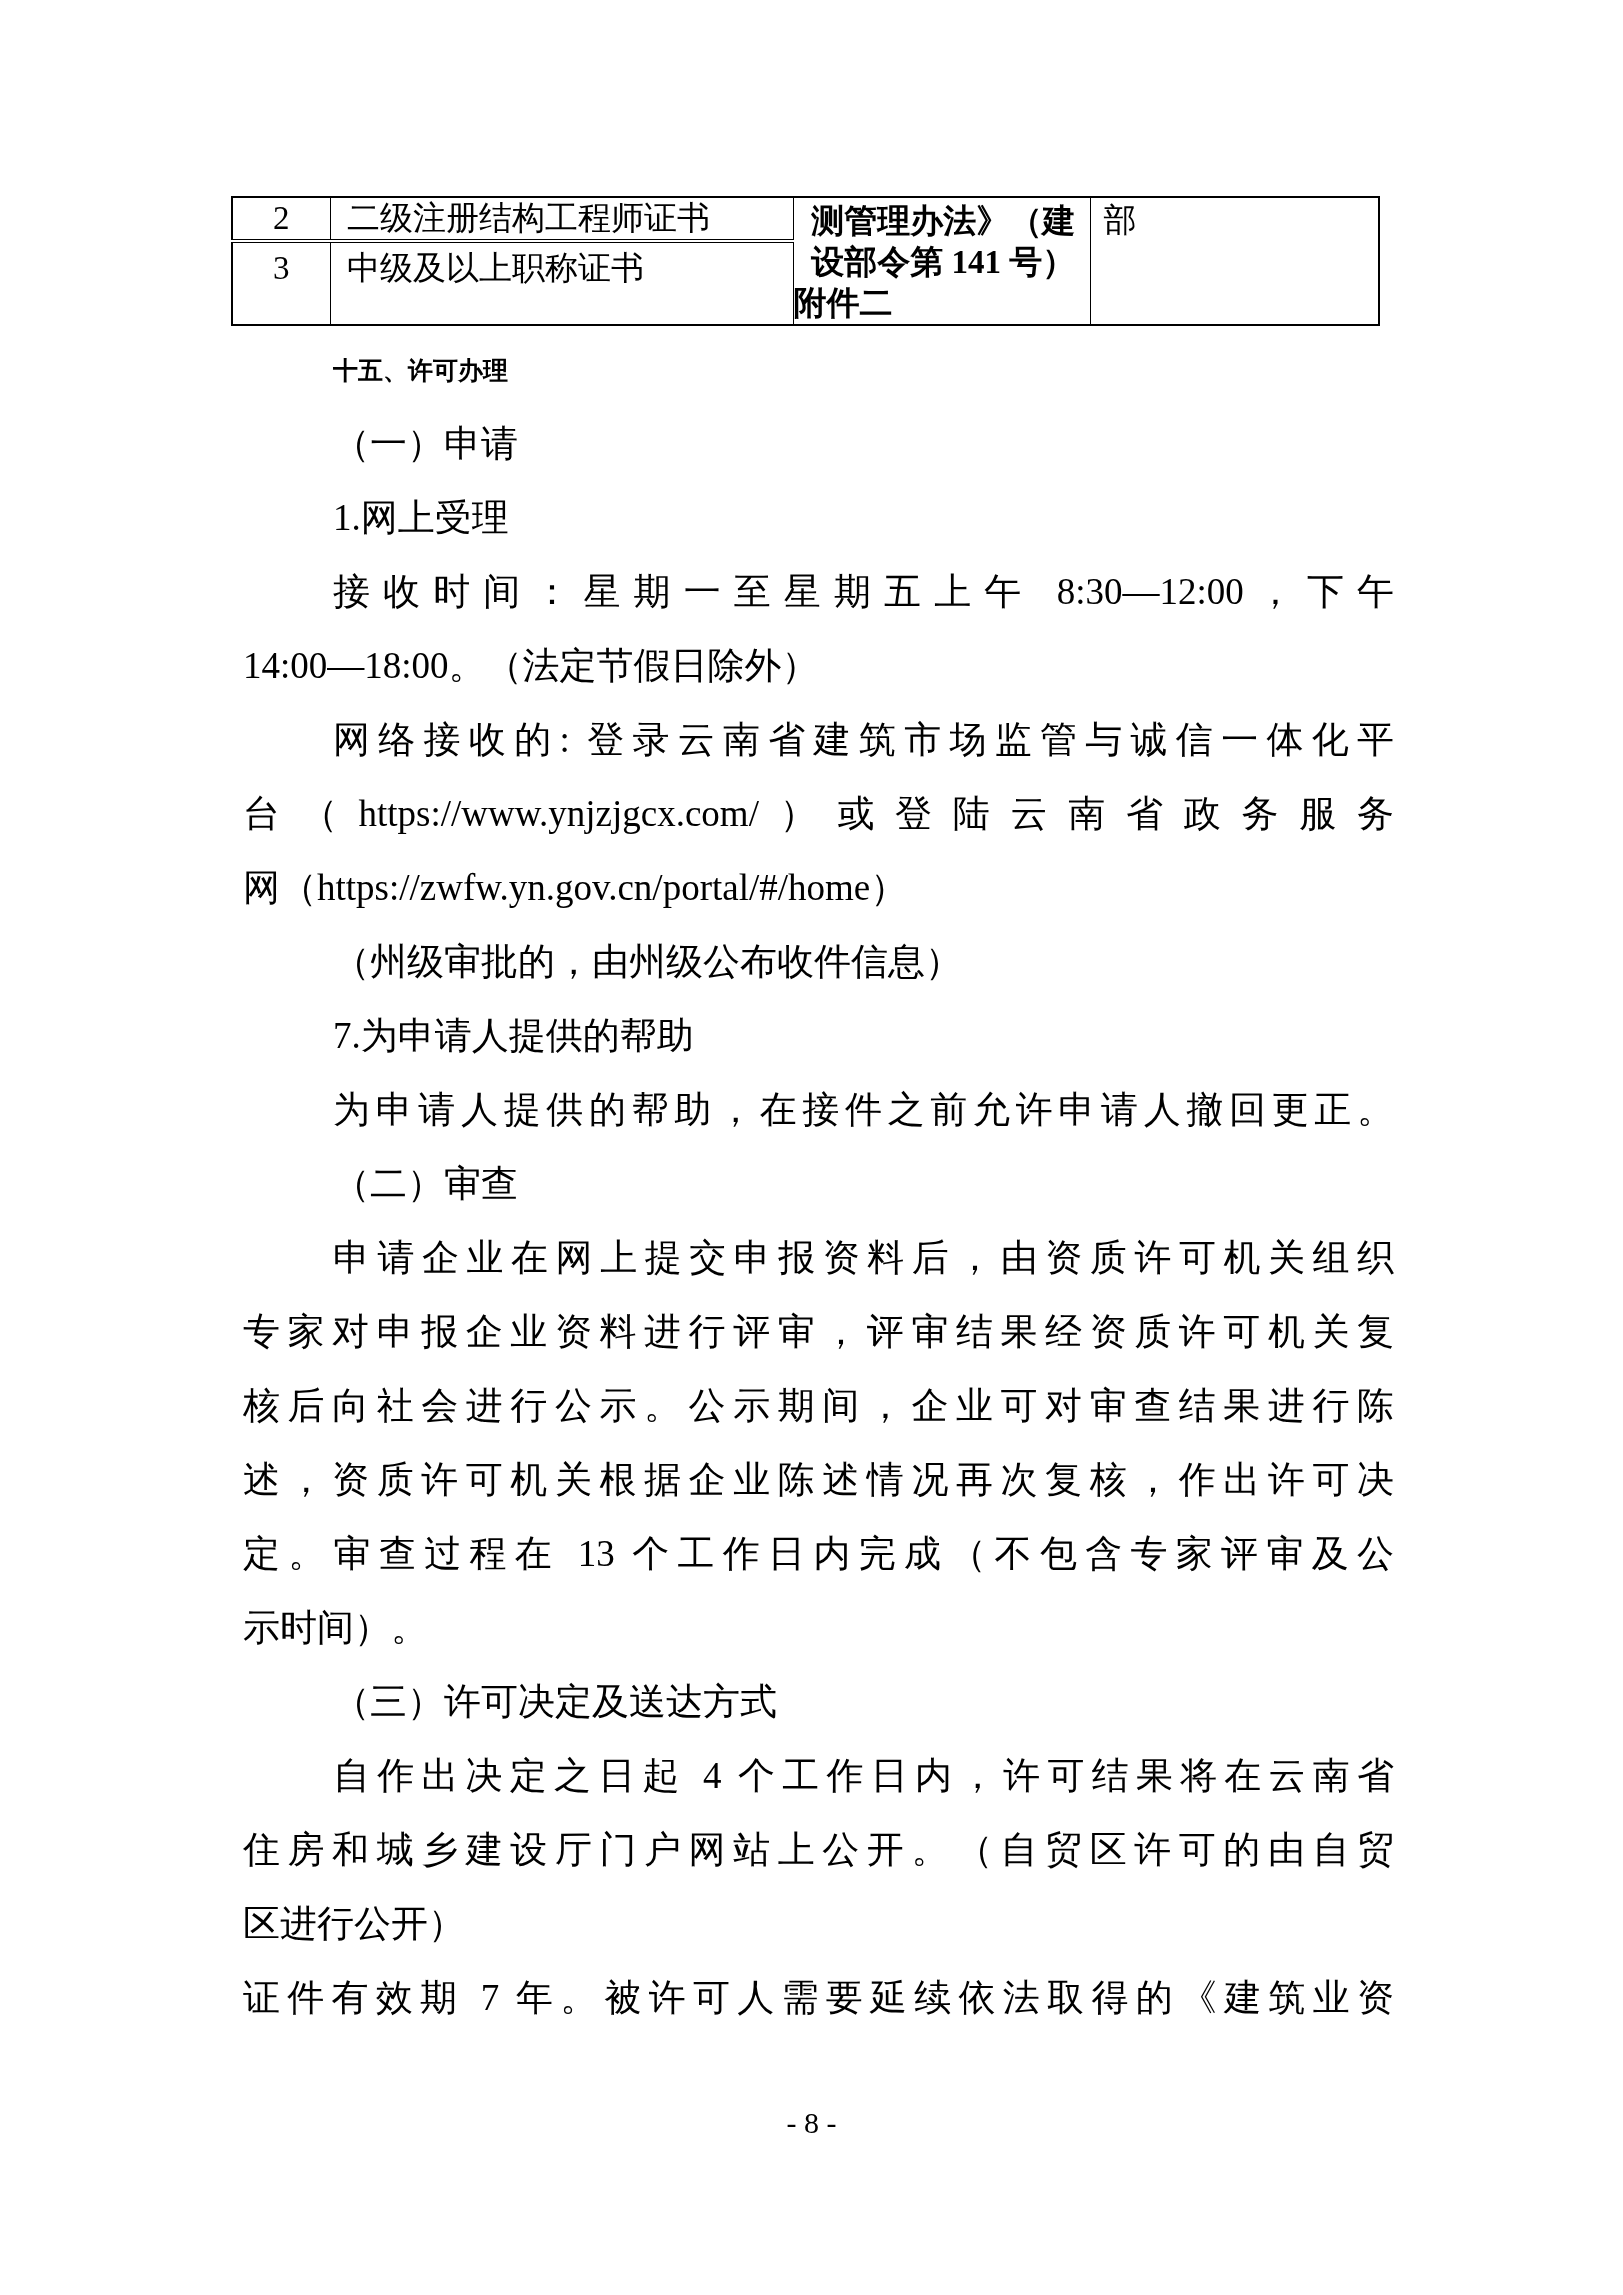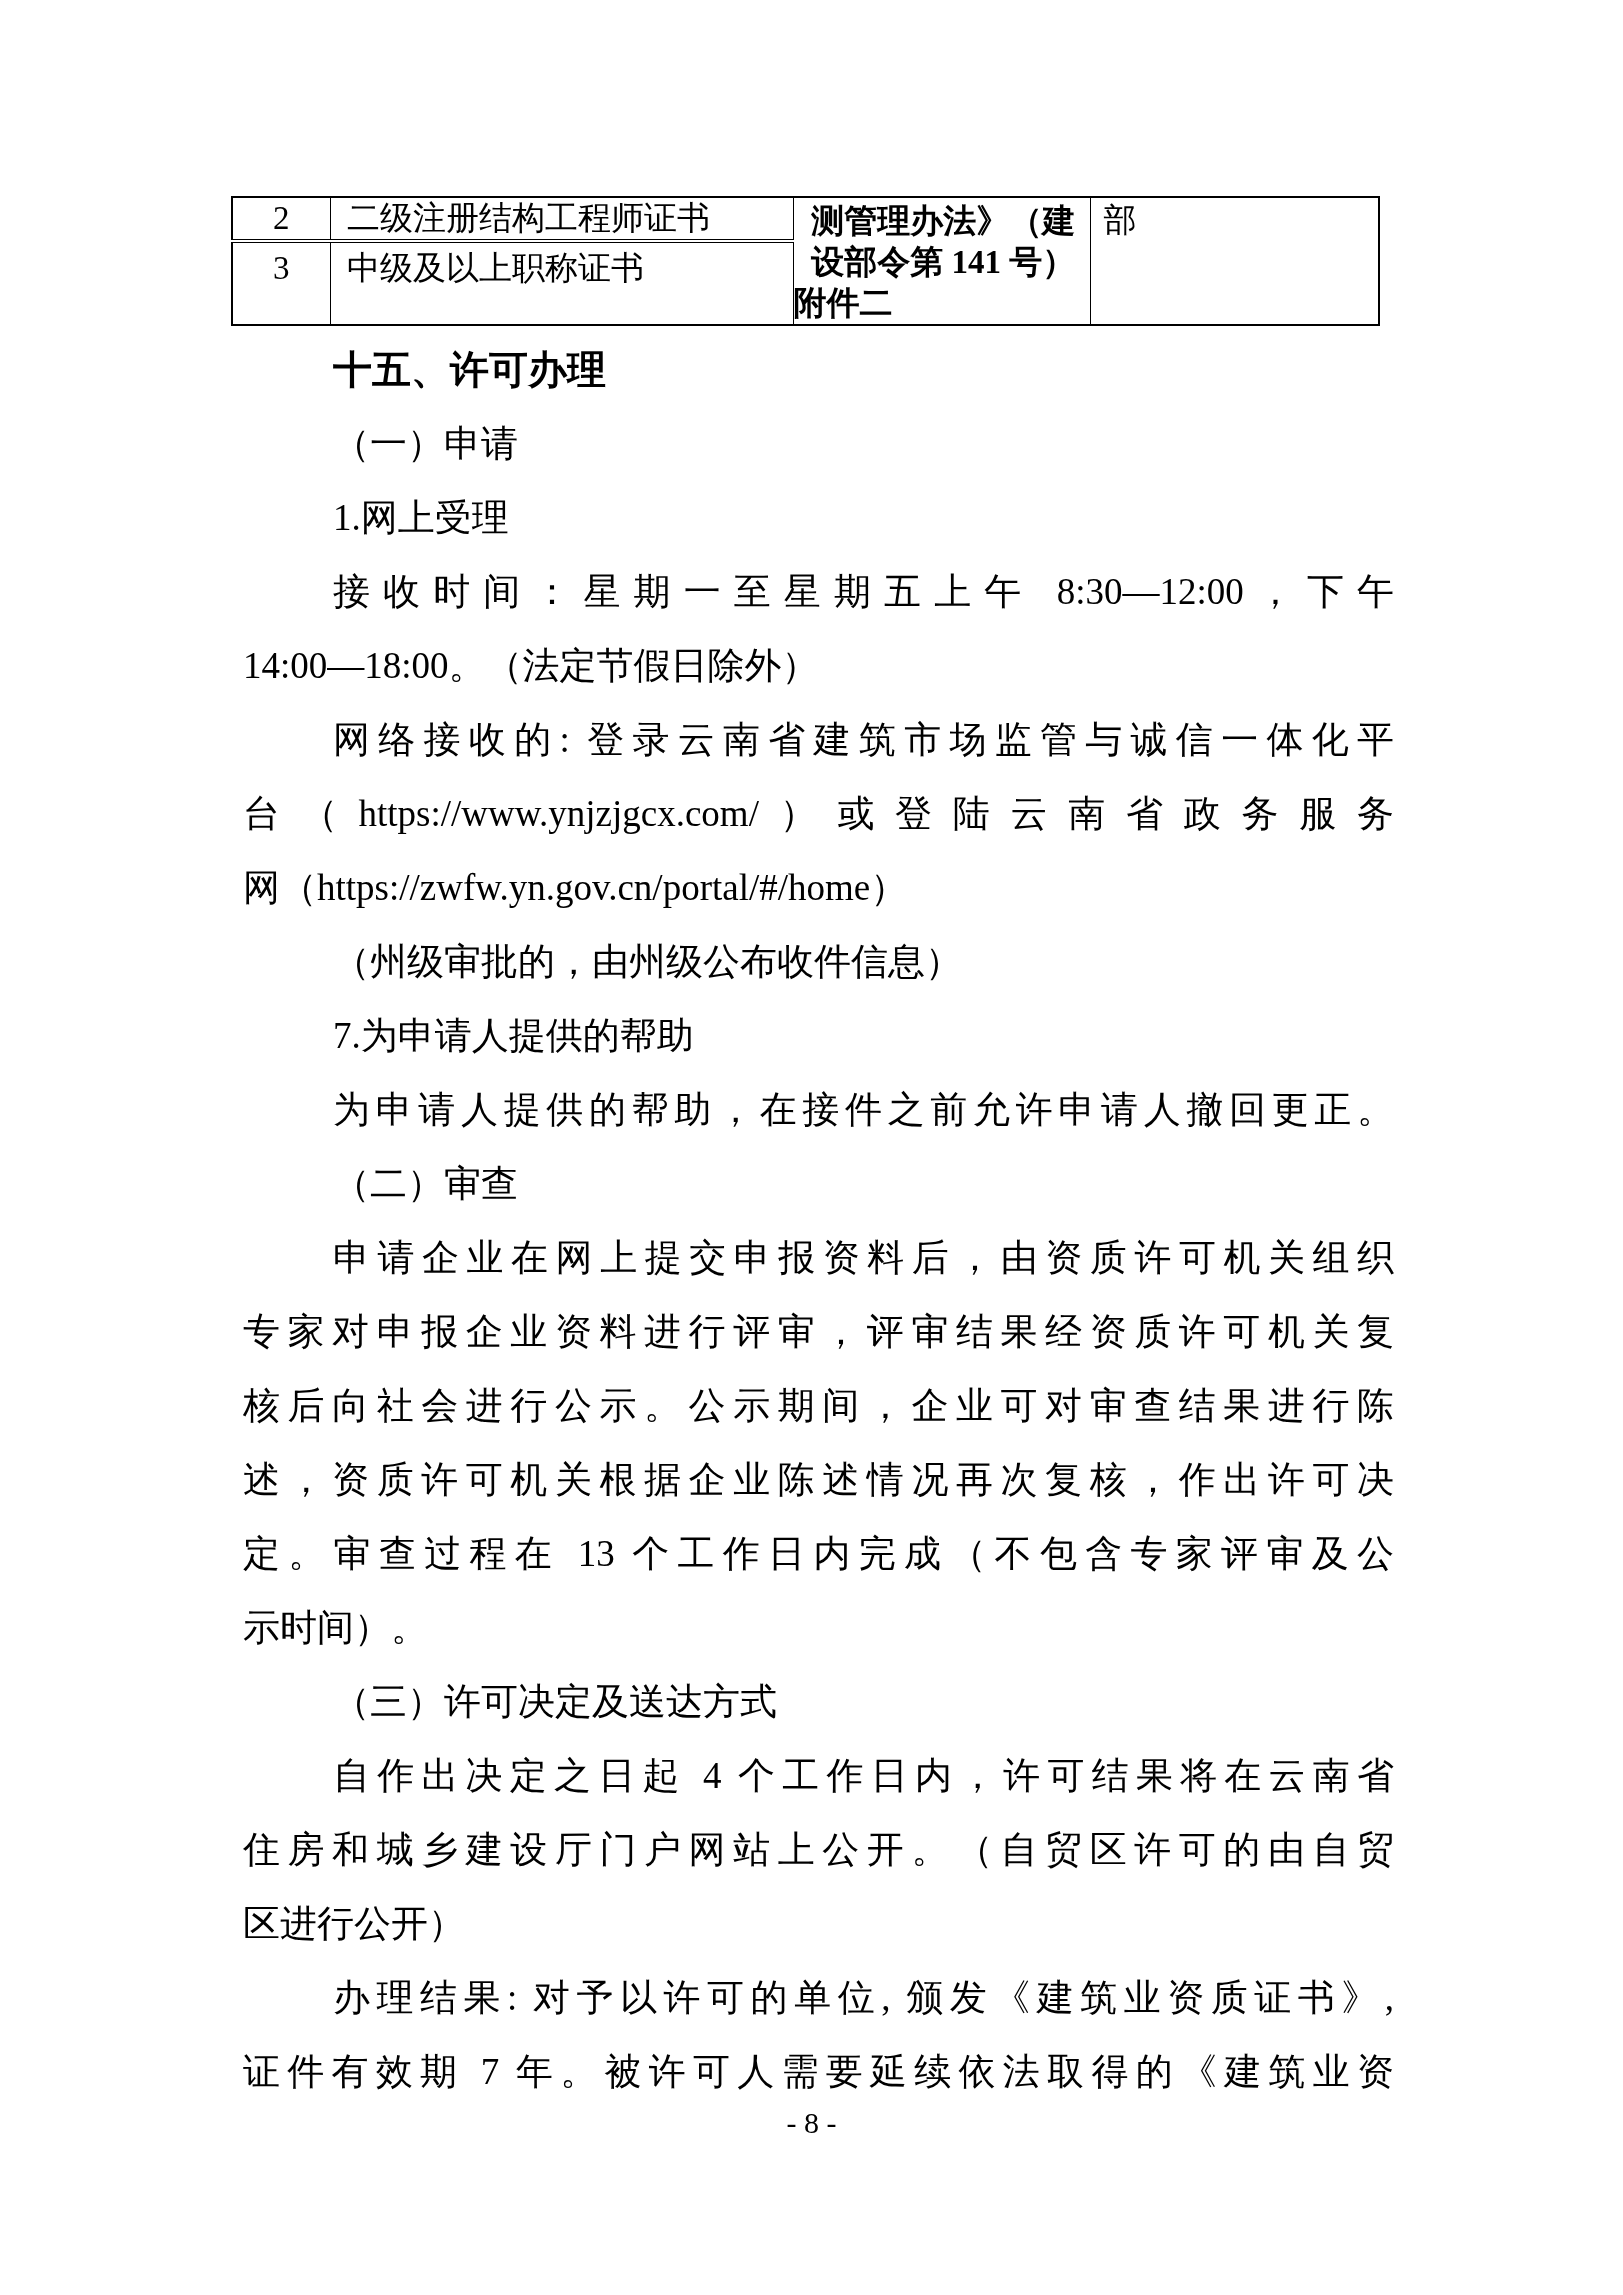--- a/index.html
+++ b/index.html
@@ -39,21 +39,21 @@
     position: absolute; left: 243px; top: 333px; width: 1151px;
   }
   .line {
     font-size: 37px;
     height: 74px; line-height: 74px;
     white-space: normal;
   }
   .h1 {
     font-family: "Liberation Sans", "DejaVu Sans", sans-serif;
     font-weight: 700;
-    font-size: 39px;
+    font-size: 25px;
   }
   .indent { text-indent: 90px; }
   .just { text-align: justify; text-align-last: justify; }
 
   .footer {
     position: absolute; left: 0; top: 2093px; width: 1623px;
     text-align: center; font-size: 30px; line-height: 59px;
   }
 </style>
 </head>
@@ -102,20 +102,19 @@
     <div class="line indent just">申请企业在网上提交申报资料后，由资质许可机关组织</div>
     <div class="line just">专家对申报企业资料进行评审，评审结果经资质许可机关复</div>
     <div class="line just">核后向社会进行公示。公示期间，企业可对审查结果进行陈</div>
     <div class="line just">述，资质许可机关根据企业陈述情况再次复核，作出许可决</div>
     <div class="line just">定。审查过程在 13 个工作日内完成（不包含专家评审及公</div>
     <div class="line">示时间）。</div>
     <div class="line indent">（三）许可决定及送达方式</div>
     <div class="line indent just">自作出决定之日起 4 个工作日内，许可结果将在云南省</div>
     <div class="line just">住房和城乡建设厅门户网站上公开。（自贸区许可的由自贸</div>
     <div class="line">区进行公开）</div>
-    <div class="line indent just">办理结果: 对予以许可的单位, 颁发《建筑业资质证书》,</div>
     <div class="line just">证件有效期 7 年。被许可人需要延续依法取得的《建筑业资</div>
   </div>
 
   <div class="footer">- 8 -</div>
 
 </div>
 
 
 </body></html>

